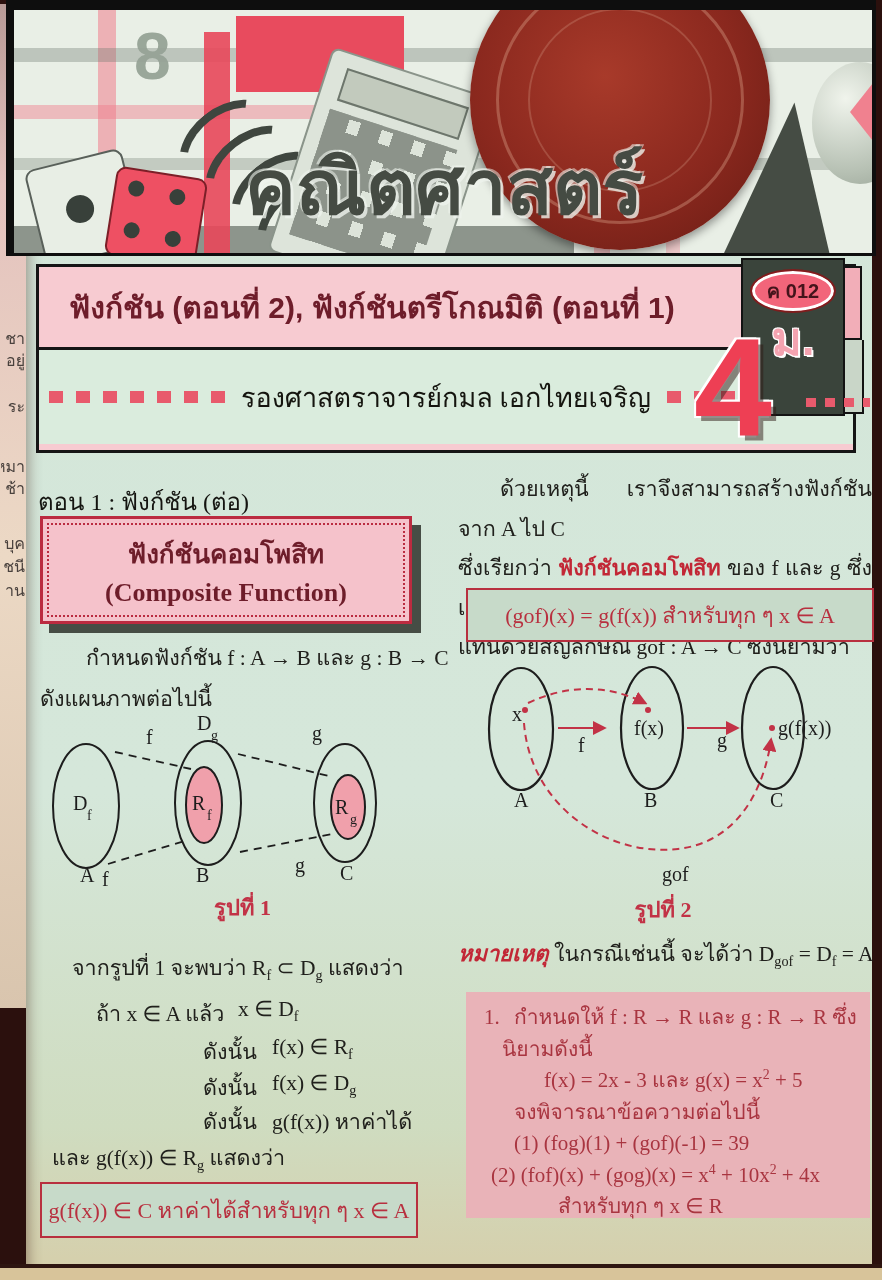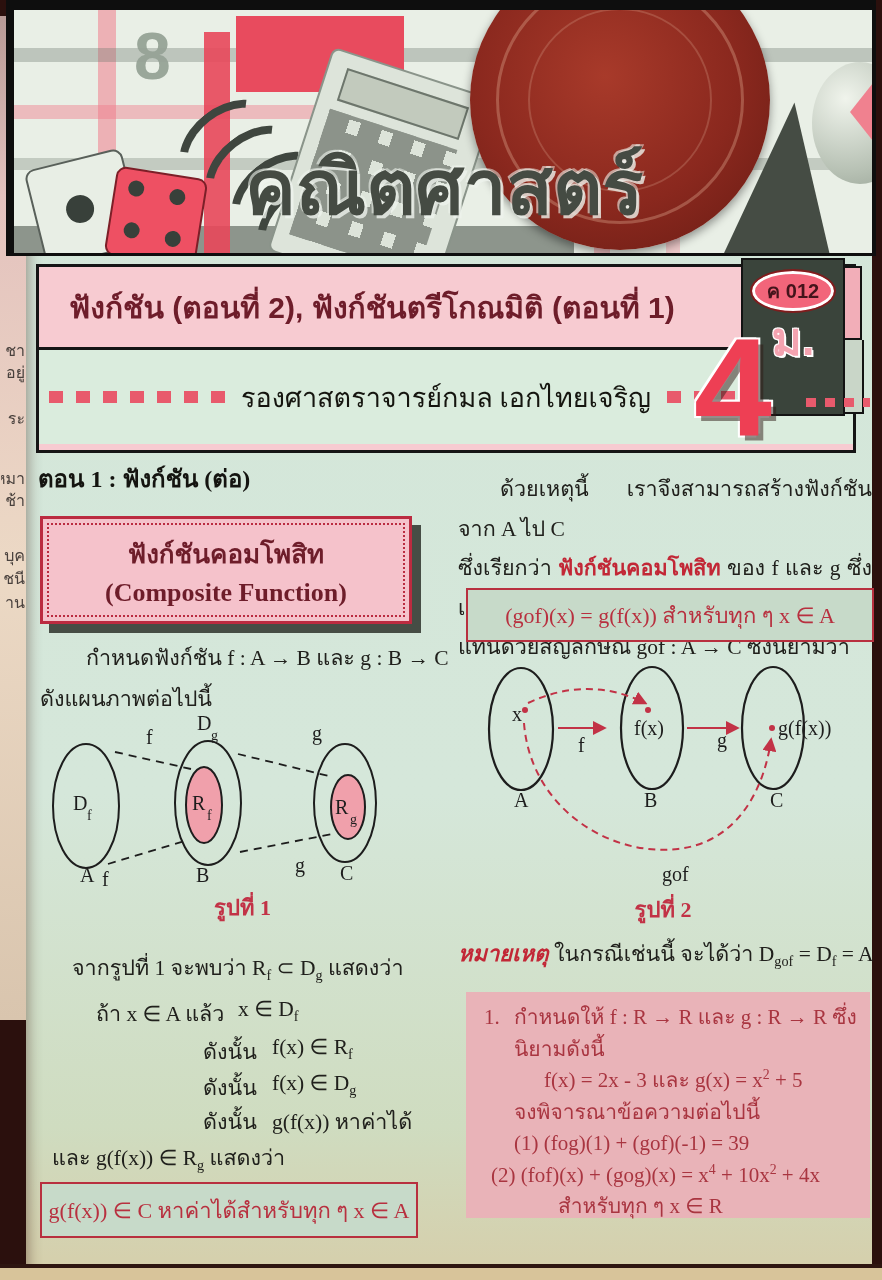--- a/index.html
+++ b/index.html
@@ -1,21 +1,21 @@
 <!DOCTYPE html>
 <html><head>
 <meta charset="utf-8">
 <style>
   html,body{margin:0;padding:0;background:#1c0d0a;}
   .sheet{position:relative;width:882px;height:1280px;background:#2b100d;overflow:hidden;
          font-family:"Liberation Serif", serif;color:#1c1c1c;}
   .page{position:absolute;left:26px;top:0;width:846px;height:1280px;
         background:linear-gradient(180deg,#d3e6d9 0%,#d5e7da 62%,#cfdcc0 88%,#d6ceaa 100%);
         box-shadow:inset 10px 0 14px -8px rgba(70,35,25,.45);}
-  .gutter{position:absolute;left:0;top:16px;width:26px;height:1004px;
+  .gutter{position:absolute;left:0;top:4px;width:26px;height:1004px;
           background:linear-gradient(180deg,#b89a96 0%,#e4c2be 18%,#ecd9c5 55%,#d9c5ae 100%);}
   .frag{position:absolute;right:1px;width:24px;overflow:hidden;direction:rtl;white-space:nowrap;
         font-size:16px;color:#49413d;}
   
   .header{position:absolute;left:6px;top:0;width:870px;height:256px;background:#0e0e0e;z-index:3;}
   .collage{position:absolute;left:8px;top:10px;width:858px;height:243px;background:#e9efe6;overflow:hidden;}
   .stripe{position:absolute;}
   .coin{position:absolute;left:456px;top:-60px;width:300px;height:300px;border-radius:50%;
         background:radial-gradient(circle at 45% 42%,#a83a2a 0%,#8a281e 55%,#661b13 100%);
         box-shadow:0 4px 10px rgba(0,0,0,.4);}
@@ -66,21 +66,21 @@
          text-shadow:5px 5px 0 rgba(45,25,22,.5),-2px -2px 0 #fff,2px -2px 0 #fff,-2px 2px 0 #fff;}
   .blk-pink{position:absolute;left:804px;top:266px;width:56px;height:70px;background:#f2aeb8;
          border:2px solid #131313;border-left:none;z-index:5;}
   .blk-grey{position:absolute;left:804px;top:340px;width:58px;height:72px;background:#c9d6c8;
          border:2px solid #131313;border-left:none;border-top:none;z-index:5;}
   .dash-mini{position:absolute;left:806px;top:398px;width:64px;height:9px;z-index:8;
          background:repeating-linear-gradient(90deg,#e85a6c 0 10px,transparent 10px 19px);}
   
   .abs{position:absolute;}
   .t{font-size:21.5px;color:#20201c;}
-  .section-heading{left:38px;top:459px;font-size:24px;font-weight:bold;color:#141410;}
+  .section-heading{left:38px;top:482px;font-size:24px;font-weight:normal;color:#141410;}
   .concept-box{left:40px;top:516px;width:366px;height:102px;border:3px solid #bb2b40;background:#f5c2cb;
           box-shadow:9px 9px 0 rgba(62,68,61,.95);}
   .concept-inner{position:absolute;inset:4px;border:2px dotted #bb2b40;display:flex;flex-direction:column;
           align-items:center;justify-content:center;gap:4px;
           font-weight:bold;font-size:26px;color:#6e1d2a;}
   .fig-caption{color:#c23246;font-weight:bold;font-size:22px;text-align:center;}
   .rule-box{border:2.5px solid #b8303f;background:#c7dac9;display:flex;align-items:center;justify-content:center;
           font-size:22px;color:#b8303f;}
   .para{width:414px;font-size:21.5px;line-height:39.5px;color:#20201c;text-align:justify;}
   .para .indent{display:inline-block;width:42px;}
@@ -290,21 +290,21 @@
   <div class="abs t" style="left:458px;top:936px">
     <span class="note-label">หมายเหตุ</span>
     <span>ในกรณีเช่นนี้ จะได้ว่า D<sub>gof</sub> = D<sub>f</sub> = A</span>
   </div>
 
   <div class="abs problem-box">
     <div style="position:relative">
       <span class="pnum">1.</span>
       <div class="pline" style="padding-left:48px">กำหนดให้ f : R → R และ g : R → R ซึ่ง</div>
     </div>
-    <div class="pline" style="padding-left:48px">นิยามดังนี้</div>
+    <div class="pline" style="padding-left:36px">นิยามดังนี้</div>
     <div class="pline" style="padding-left:78px">f(x) = 2x - 3 และ g(x) = x<sup>2</sup> + 5</div>
     <div class="pline" style="padding-left:48px">จงพิจารณาข้อความต่อไปนี้</div>
     <div class="pline" style="padding-left:48px">(1)   (fog)(1) + (gof)(-1) = 39</div>
     <div class="pline" style="padding-left:25px">(2)   (fof)(x) + (gog)(x) = x<sup>4</sup> + 10x<sup>2</sup> + 4x</div>
     <div class="pline" style="padding-left:92px">สำหรับทุก ๆ x ∈ R</div>
   </div>
 
   <div class="bottom-line"></div>
   <div class="bottom-edge"></div>
 </div>

